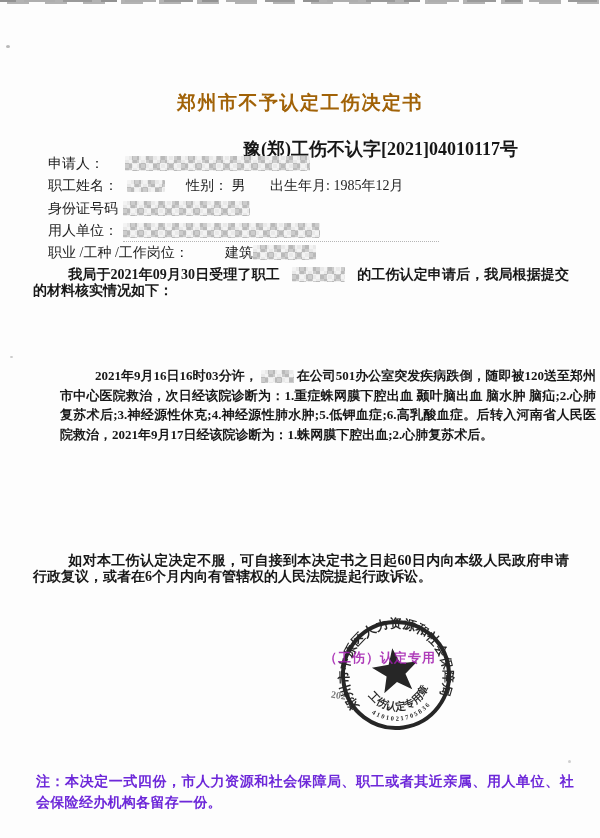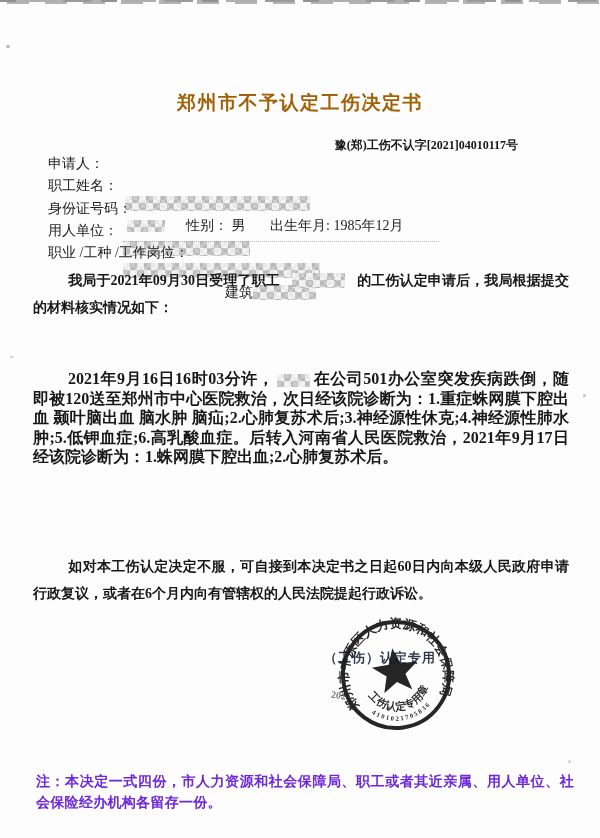--- a/index.html
+++ b/index.html
@@ -18,61 +18,61 @@
     background-size:auto 2px,auto 4px;background-repeat:repeat-x;
   }
   .speck{position:absolute;background:#8a8a8a;border-radius:50%;}
 
   .title{
     position:absolute;left:0;right:0;top:90px;text-align:center;
     font-size:19px;font-weight:700;letter-spacing:1.5px;color:#a16207;
   }
   .docnum{
     position:absolute;top:137px;right:82px;
-    font-size:12px;font-weight:600;color:#161616;
+    font-size:18px;font-weight:600;color:#161616;
   }
 
   .row{position:absolute;left:48px;height:19px;font-size:14px;font-weight:400;white-space:nowrap;}
-  .row .abs{position:absolute;white-space:nowrap;margin-top:40px;}
+  .row .abs{position:absolute;white-space:nowrap;}
 
   .redact{
     display:inline-block;height:15px;vertical-align:-3px;border-radius:1px;
     background-color:#e3e3e3;
     background-image:
       repeating-conic-gradient(rgba(150,150,150,.38) 0% 25%, rgba(246,246,246,.65) 25% 50%),
       repeating-conic-gradient(rgba(120,120,120,.18) 0% 25%, rgba(255,255,255,.4) 25% 50%);
     background-size:14px 14px,8px 8px;
   }
   .redact.abs{position:absolute;display:block;}
 
   .dotted-line{
     position:absolute;left:123px;top:239px;width:316px;height:2px;
     border-bottom:1px dotted #8f8f8f;opacity:.65;
   }
 
   .para{
     position:absolute;left:33px;width:536px;
-    font-size:14px;font-weight:600;line-height:27px;
+    font-size:14px;font-weight:600;line-height:16px;
     text-align:justify;color:#181818;
   }
   .indent{display:inline-block;width:35px;}
-  .para.dense{font-size:16px;line-height:19.5px;}
+  .para.dense{font-size:13px;line-height:19.5px;margin-left:27px;}
 
   .note{
     position:absolute;left:36px;top:757px;width:538px;
     font-size:14px;font-weight:700;line-height:21px;
     text-align:justify;color:#6d28d9;letter-spacing:.3px;
   }
 
   .seal{position:absolute;left:334px;top:613px;width:124px;height:124px;
         transform:rotate(-8deg);opacity:.93;}
   .seal svg text{font-family:"Liberation Serif","DejaVu Serif",serif;}
   .seal-overlay{
     position:absolute;left:324px;top:649px;font-size:13px;font-weight:700;
-    letter-spacing:1px;color:#0f172a;opacity:.85;white-space:nowrap;
+    letter-spacing:1px;color:#a21caf;opacity:.85;white-space:nowrap;
   }
   .seal-fragment{
     position:absolute;left:331px;top:690px;font-size:10px;font-weight:700;
     color:#222;opacity:.6;transform:rotate(9deg);
   }
 </style>
 </head>
 <body>
 
 <div class="page">

